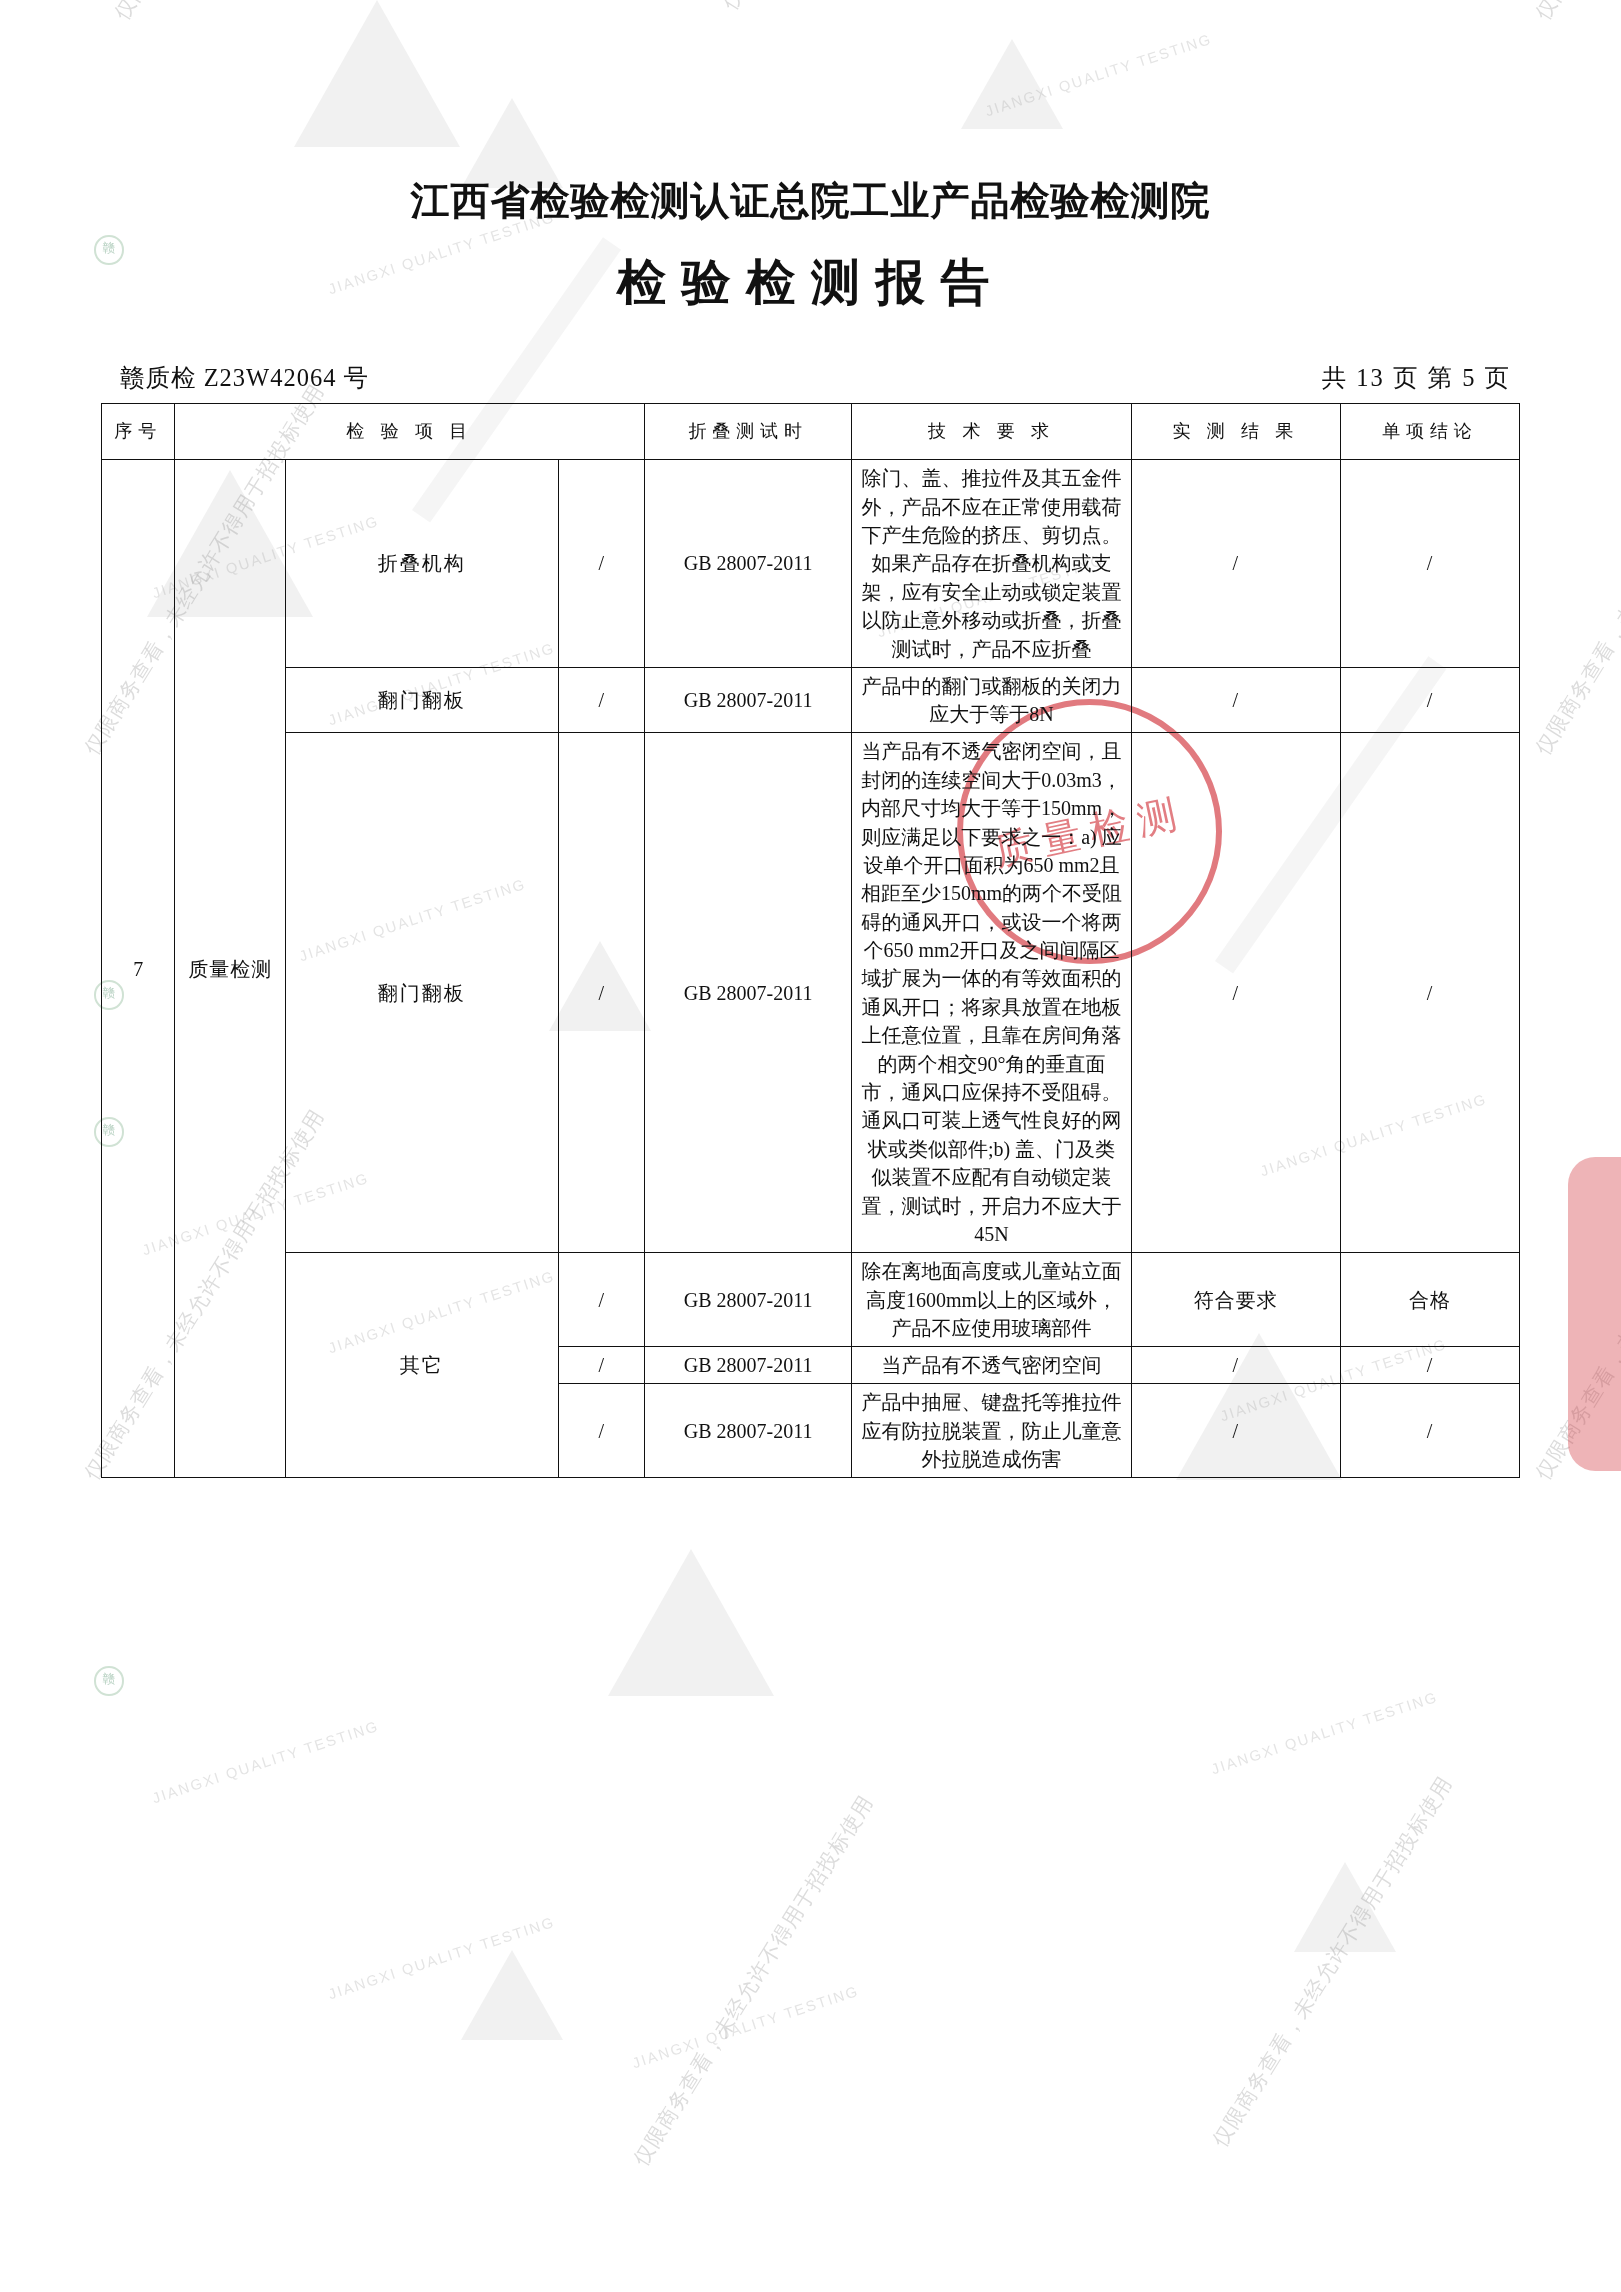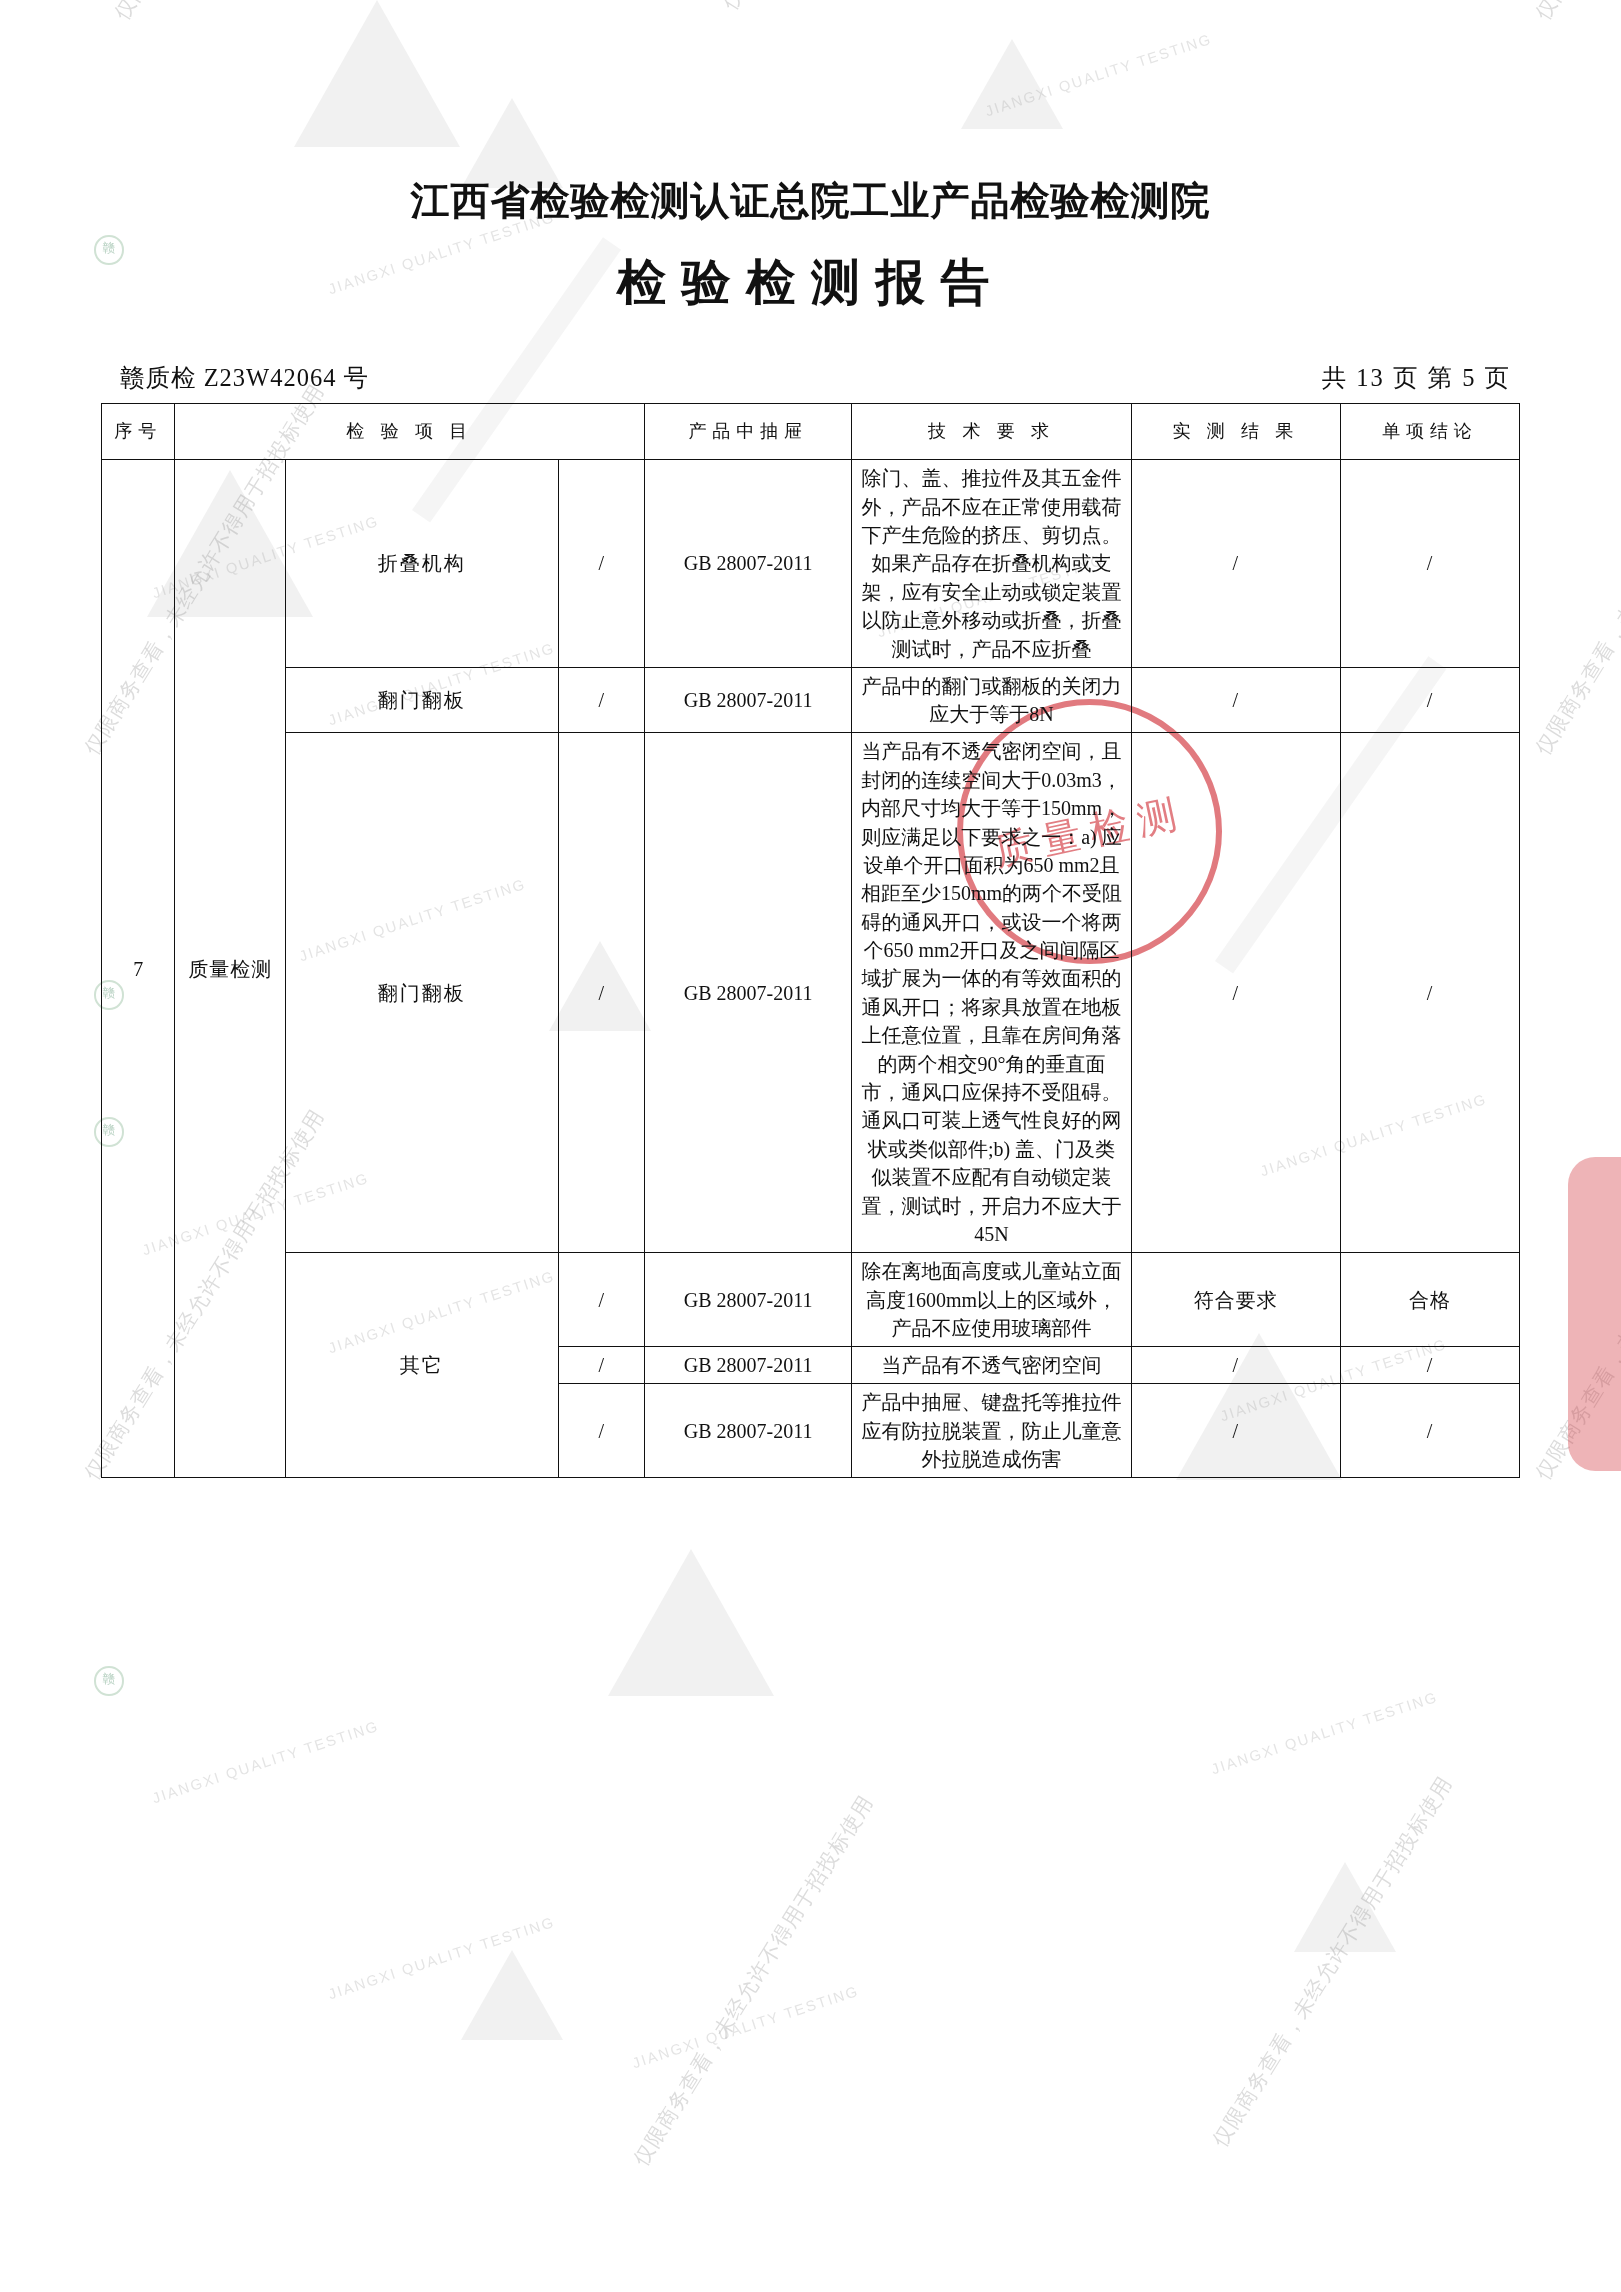--- a/index.html
+++ b/index.html
@@ -258,21 +258,21 @@
         <col class="col-slash">
       <col class="col-method">
         <col class="col-req">
         <col class="col-res">
         <col class="col-conc">
     </colgroup>
     <thead>
       <tr>
         <th>序号</th>
         <th colspan="3">检 验 项 目</th>
-        <th>产品中抽屉</th>
+        <th>折叠测试时</th>
         <th>技 术 要 求</th>
         <th>实 测 结 果</th>
         <th>单项结论</th>
       </tr>
     </thead>
     <tbody>
       <tr>
         <td class="seq-cell" rowspan="6">7</td>
         <td class="cat-cell" rowspan="6">质量检测</td>
         <td class="item-cell">折叠机构</td>

